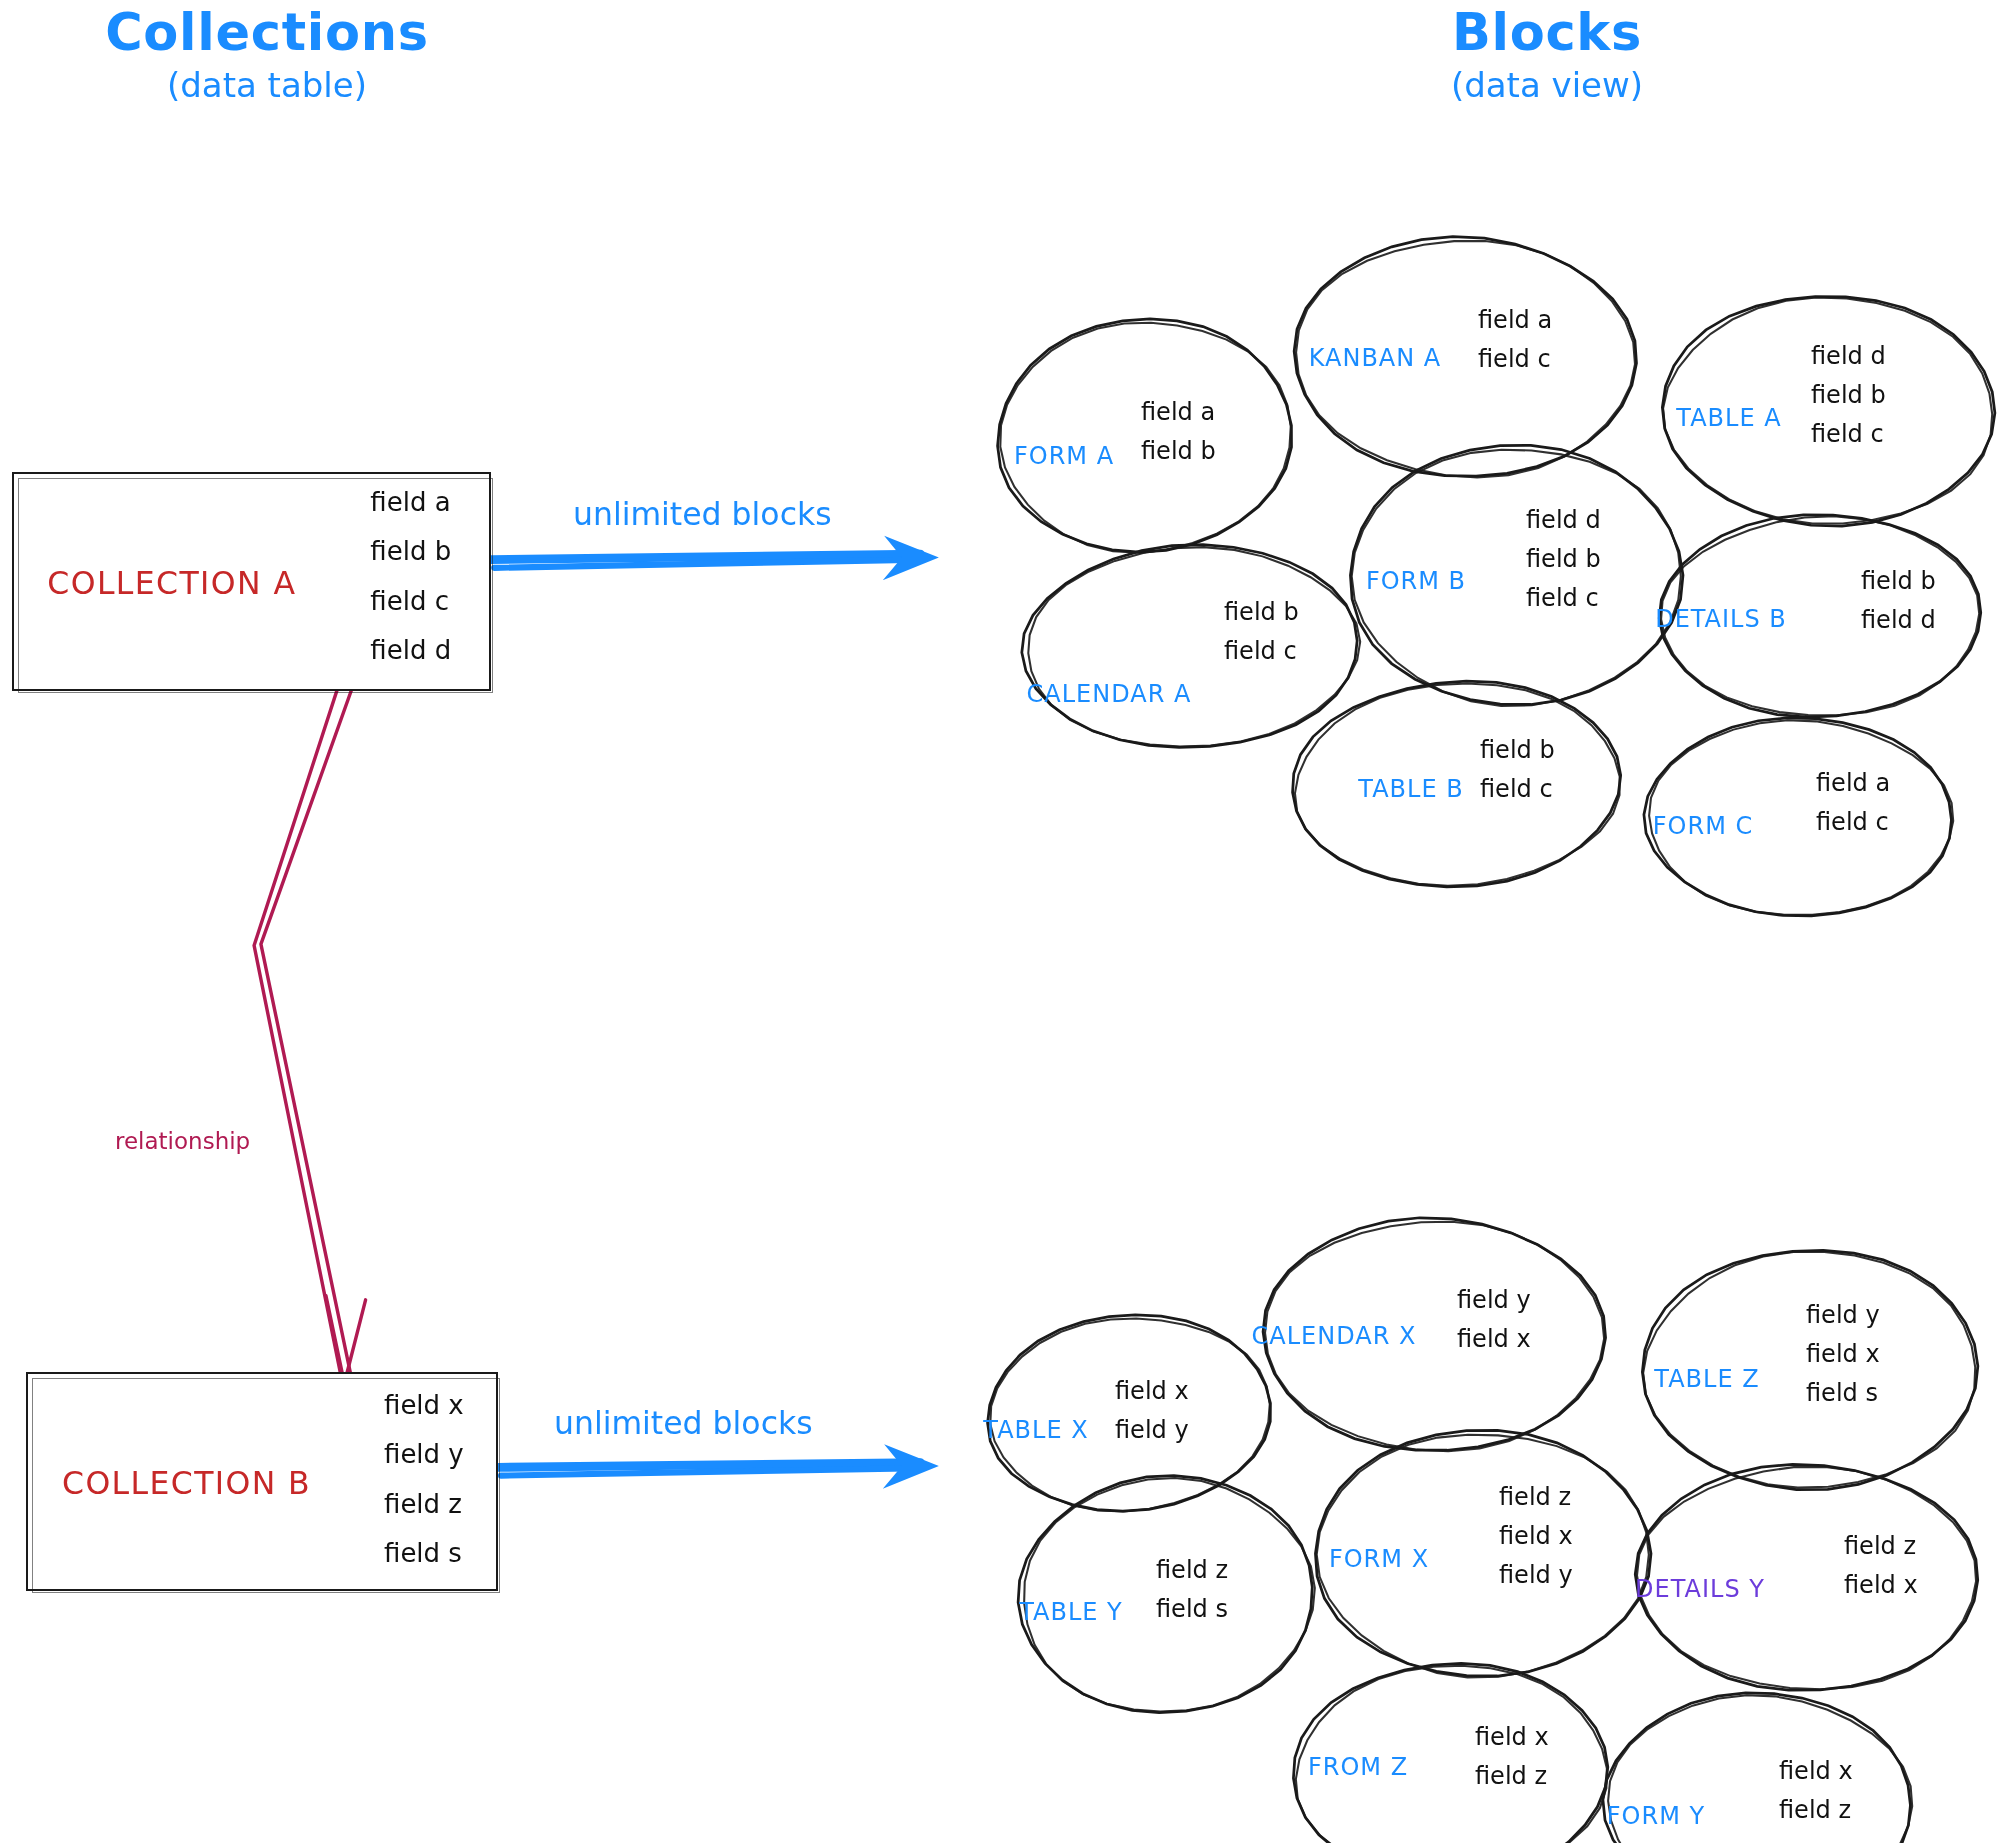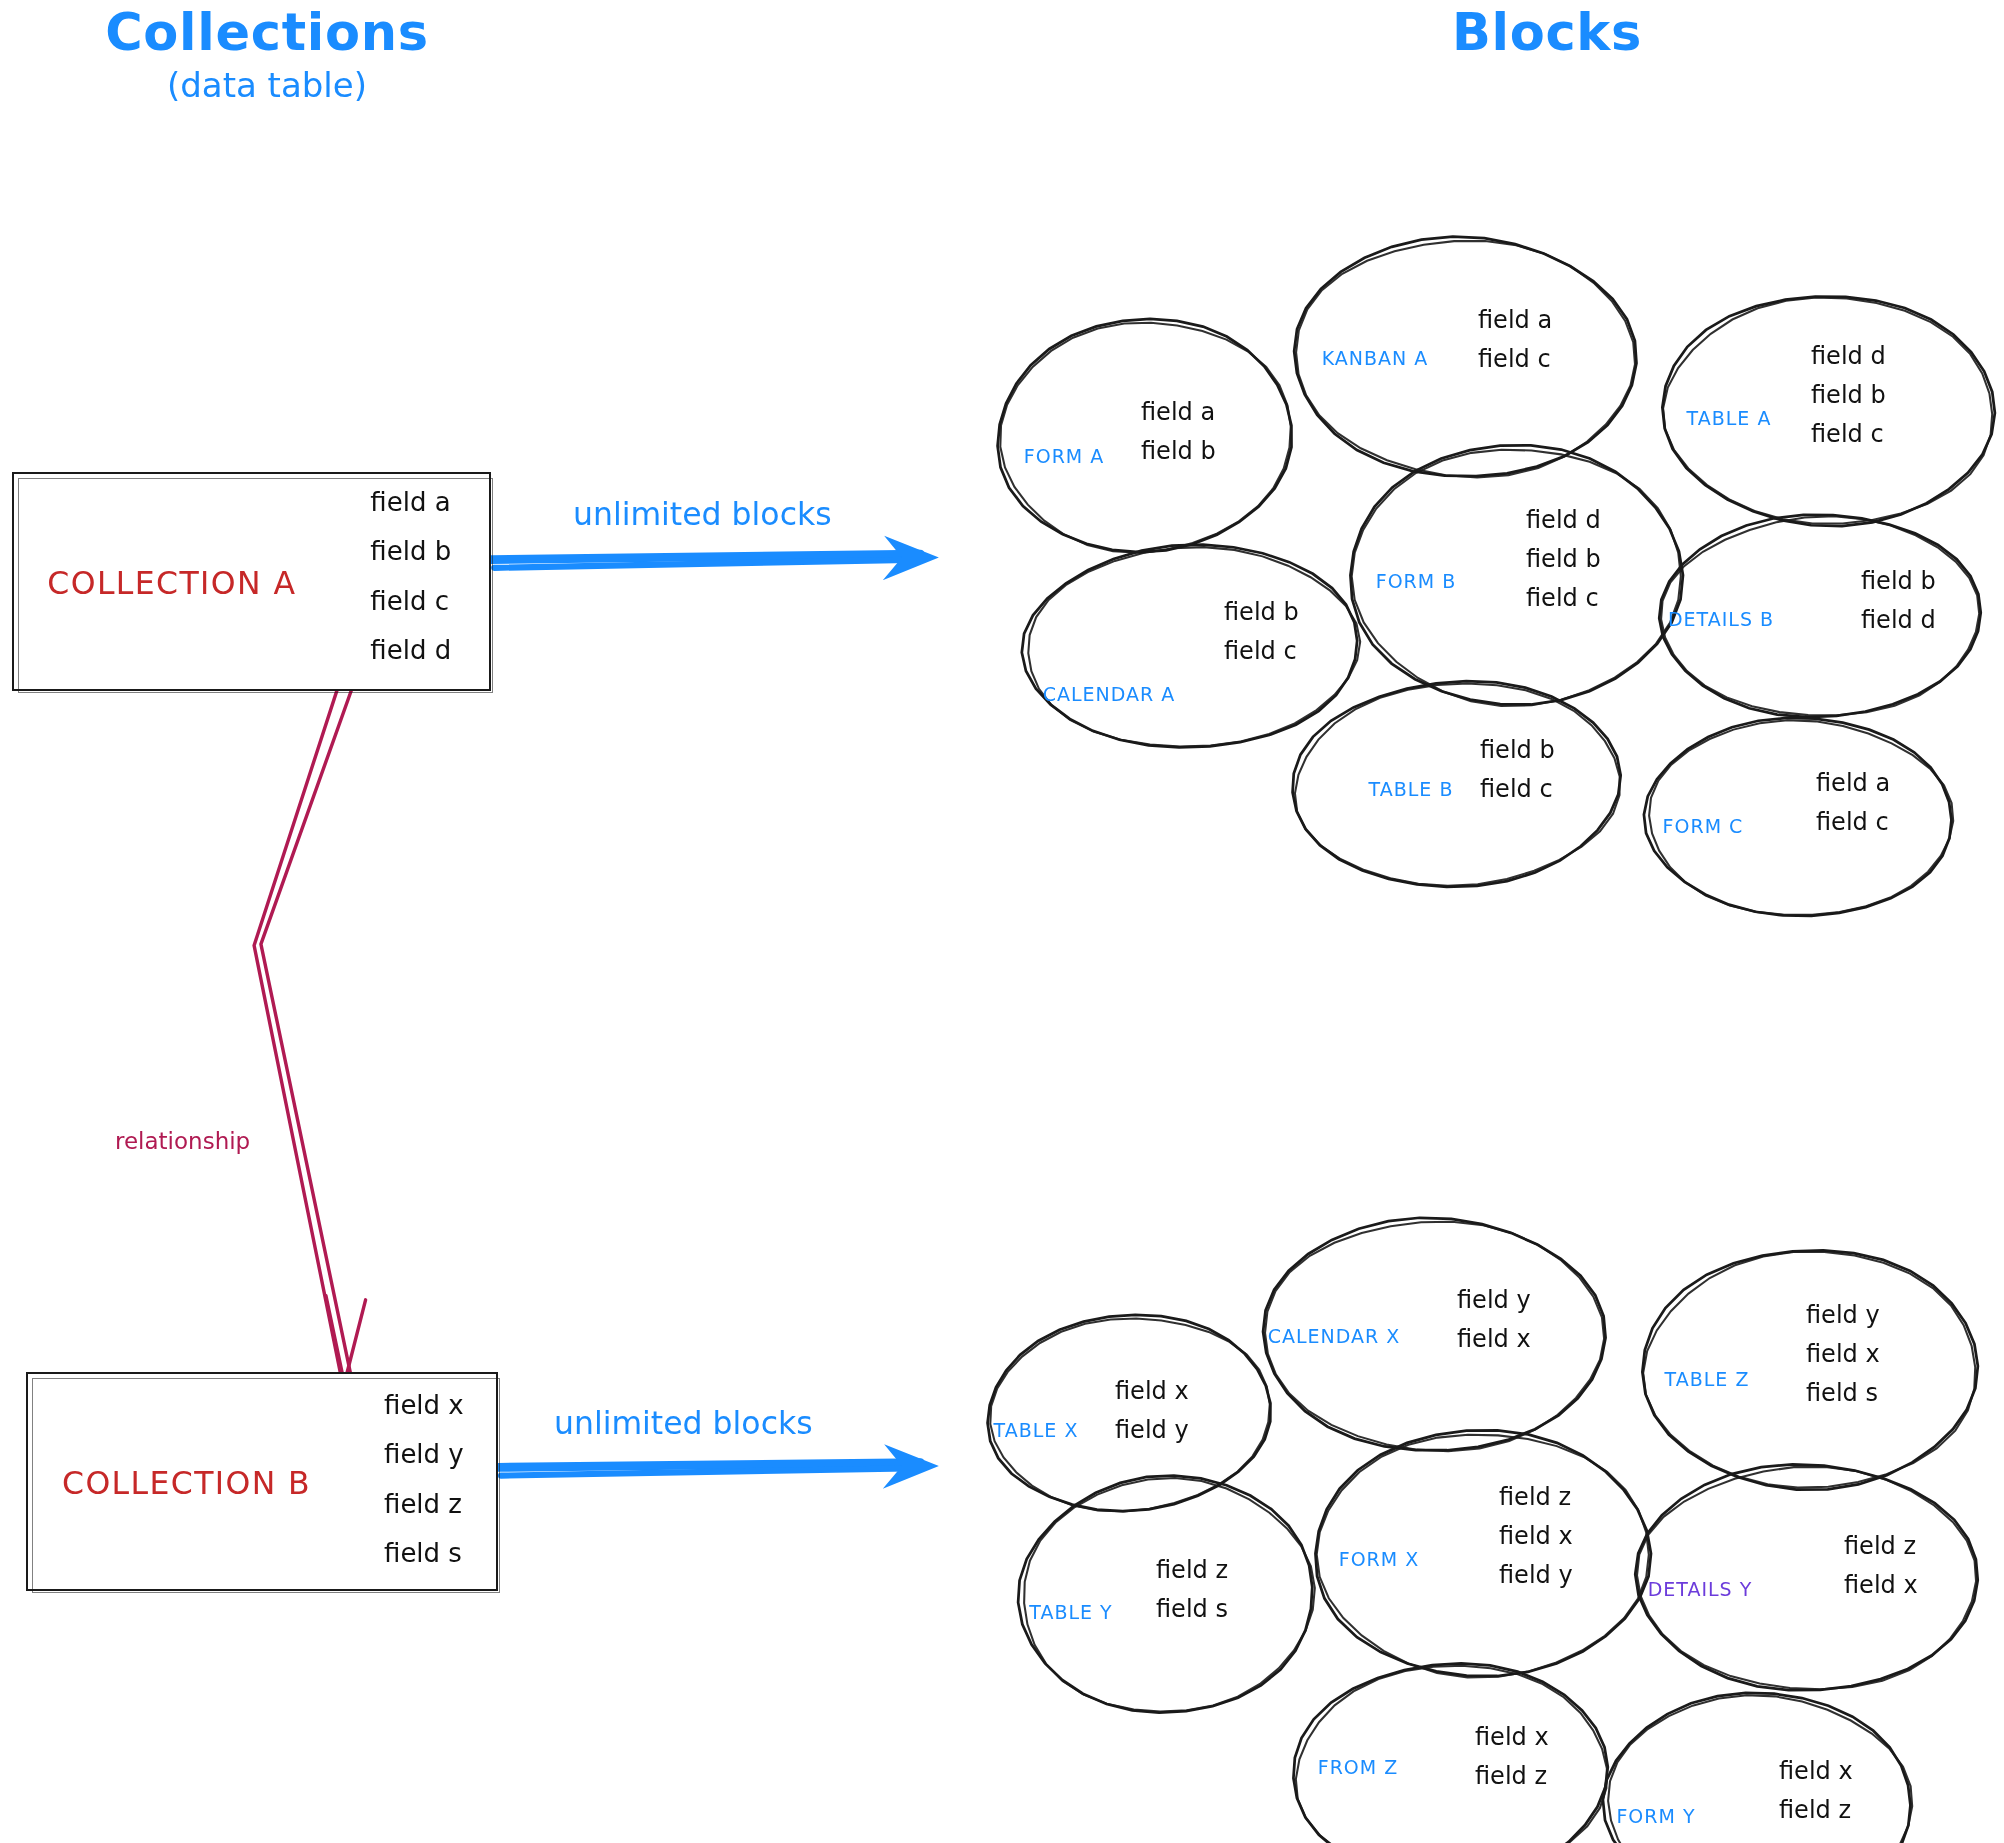--- a/index.html
+++ b/index.html
@@ -116,21 +116,21 @@
     position: absolute;
     box-sizing: border-box;
   }
   .block .ell {
     position: absolute;
     inset: 0;
     pointer-events: none;
   }
   .block-label {
     position: absolute;
-    font-size: 19px;
+    font-size: 24px;
     letter-spacing: 1px;
     white-space: nowrap;
     color: #1a8cff;
     transform: translateY(-50%);
   }
   .block-label.purple { color: #6c3cdb; }
   .block-fields {
     position: absolute;
     font-size: 24px;
     color: #111111;
@@ -166,20 +166,21 @@
       <path d="M476 1894 L503 2022 L534 1900" stroke="#b01a52" stroke-width="5" fill="none" stroke-linejoin="round" stroke-linecap="round"></path>
     </g>
   </svg>
 
   <div class="title" id="title-collections">
     <span class="t-main">Collections</span>
     <span class="t-sub">(data table)</span>
   </div>
   <div class="title" id="title-blocks">
     <span class="t-main">Blocks</span>
+    <span class="t-sub">(data view)</span>
   </div>
 
   <div class="collection-box" id="collection-a">
     <div class="collection-name">COLLECTION A</div>
     <div class="collection-fields">
       <span>field a</span>
       <span>field b</span>
       <span>field c</span>
       <span>field d</span>
     </div>

